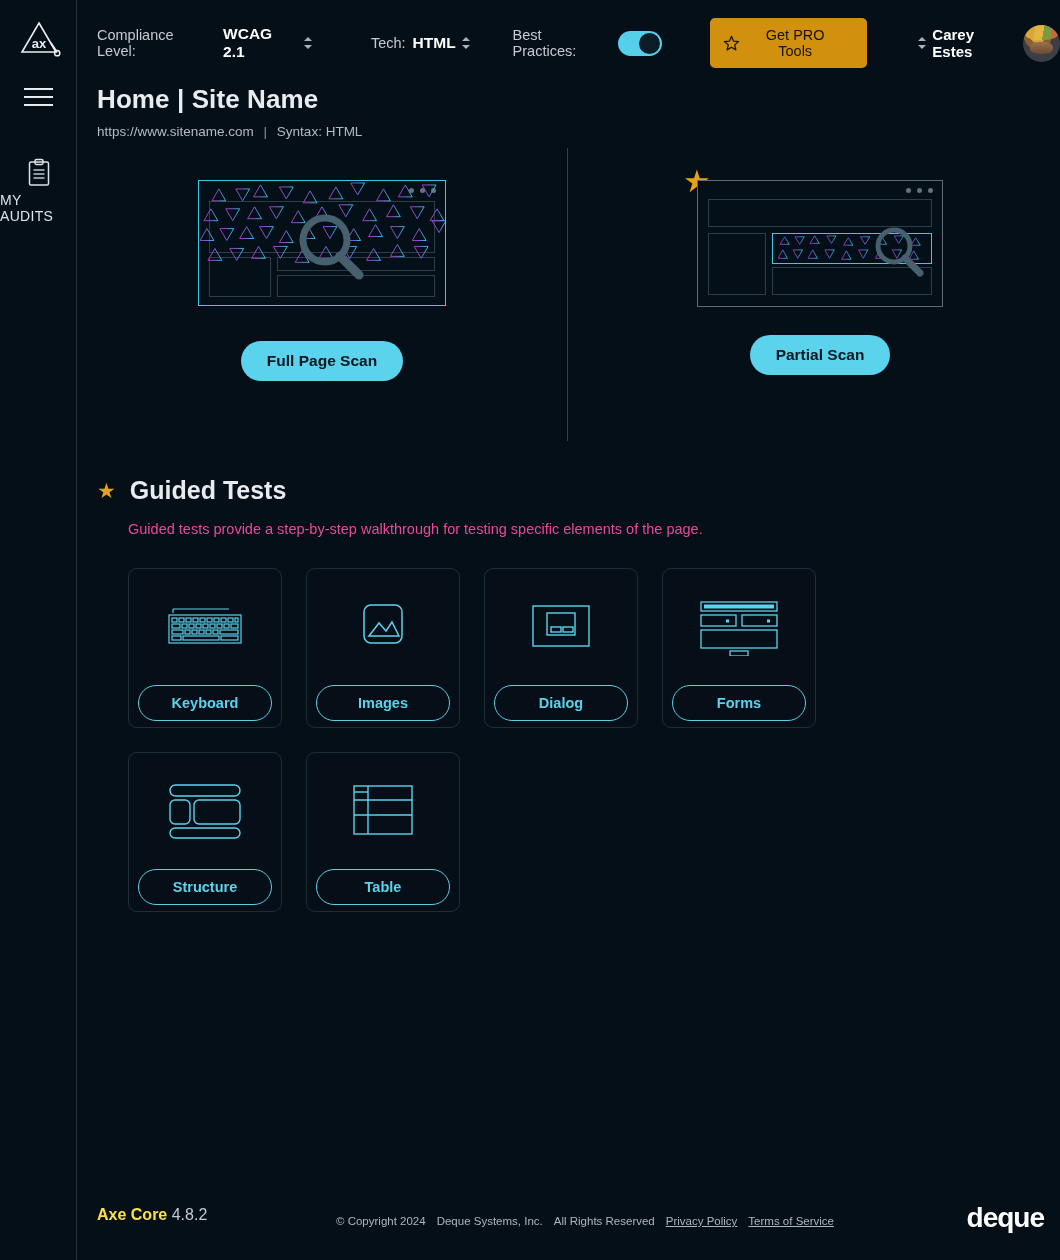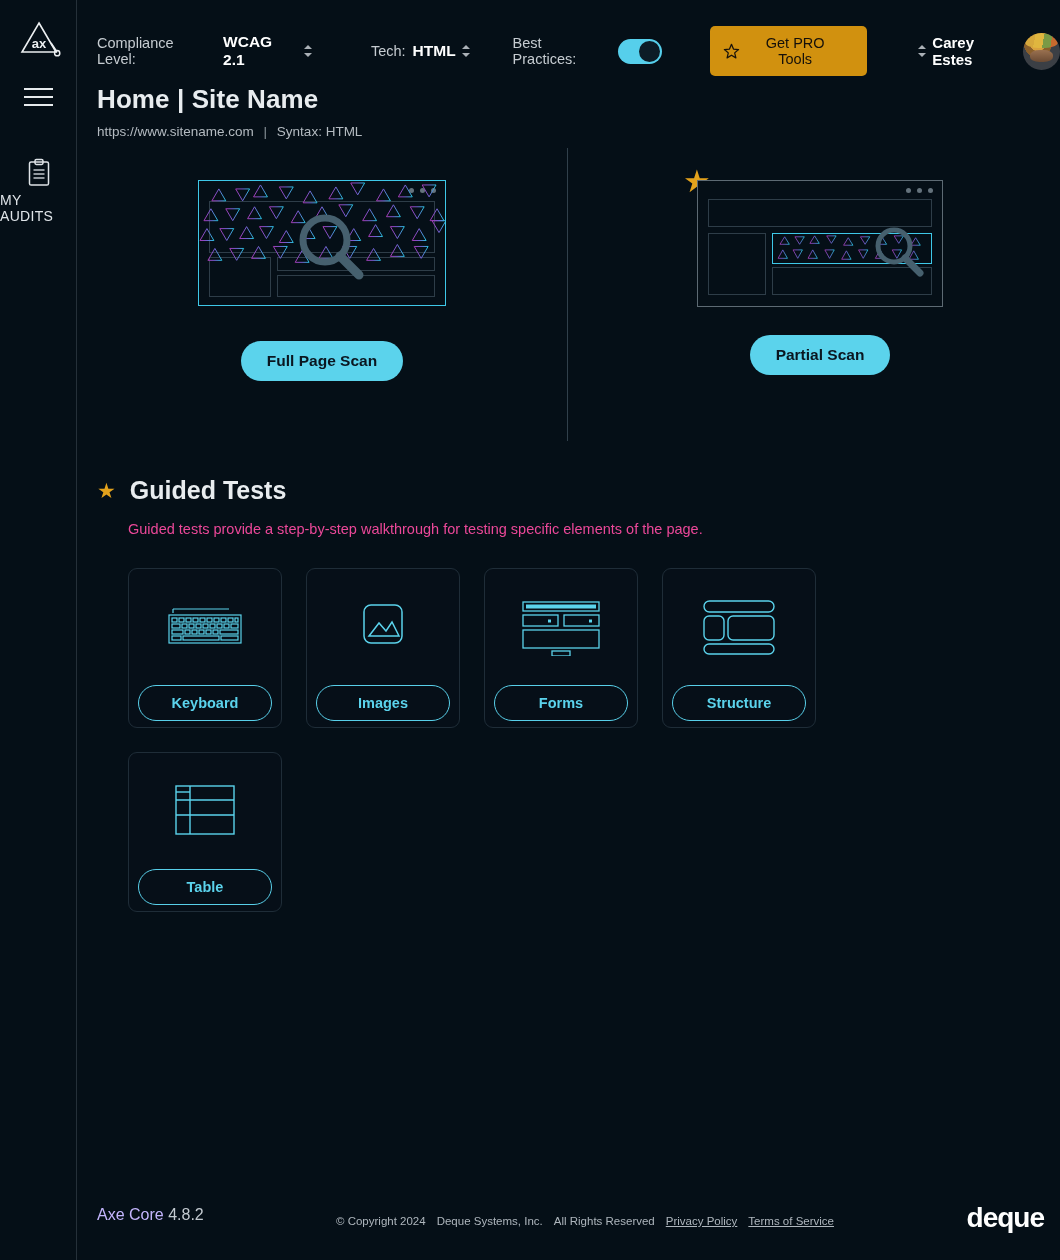--- a/index.html
+++ b/index.html
@@ -19,21 +19,21 @@
   .logo-wrap { position: absolute; left: 0; top: 18px; width: 77px; display: flex; justify-content: center; }
   .hamburger { position: absolute; left: 0; top: 88px; width: 77px; display: flex; flex-direction: column;
     align-items: center; gap: 6px; cursor: pointer; }
   .hamburger span { display: block; width: 29px; height: 2px; background: #e6eaed; }
   .audits { position: absolute; left: 0; top: 158px; width: 77px; display: flex; flex-direction: column;
     align-items: center; gap: 4px; cursor: pointer; }
   .audits-label { font-size: 14px; letter-spacing: .3px; color: #dfe4e8; font-weight: 400; }
 
   
   .topbar {
-    position: absolute; left: 77px; top: 12px; width: 983px; height: 78px;
+    position: absolute; left: 77px; top: 4px; width: 983px; height: 78px;
     display: flex; align-items: center; padding-left: 20px; gap: 0;
   }
   .tb-item { display: flex; align-items: center; color: #c6ccd1; font-size: 14.5px; }
   .tb-label { color: #c6ccd1; font-size: 14.5px; font-weight: 400; }
   .tb-value { color: #ffffff; font-size: 15.5px; font-weight: 700; margin-left: 7px; }
   .selglyph { display: inline-block; margin-left: 6px; width: 9px; height: 14px; position: relative; opacity: .85; }
   .selglyph::before, .selglyph::after {
     content: ""; position: absolute; left: 0; width: 0; height: 0;
     border-left: 4px solid transparent; border-right: 4px solid transparent;
   }
@@ -131,21 +131,21 @@
   .card-icon { height: 62px; display: flex; align-items: center; justify-content: center; }
   .card-btn {
     margin-top: 28px; border: 1px solid #58cfe9; border-radius: 20px; background: transparent;
     color: #5bd3ec; font-weight: 700; font-size: 14.5px; padding: 9px 0; width: 134px;
     cursor: pointer; font-family: "Liberation Sans", sans-serif;
   }
 
   
   .footer { position: absolute; left: 77px; bottom: 0; width: 983px; height: 72px; }
   .foot-left { position: absolute; left: 20px; top: 18px; font-size: 16px; color: #d3d9de; }
-  .foot-left b { font-weight: 400; color: #c4b5fd; }
+  .foot-left b { font-weight: 700; color: #fde047; }
   .foot-left span { font-weight: 400; color: #c3cad0; }
   .foot-mid { position: absolute; left: 259px; top: 27px; font-size: 11.5px; color: #aeb6bd; display: flex; gap: 11px; }
   .foot-mid a { color: #aeb6bd; text-decoration: underline; }
   .deque { position: absolute; right: 16px; top: 14px; font-size: 28px; font-weight: 700;
     color: #ffffff; letter-spacing: -1px; }
 </style>
 </head>
 <body>
 
 <div class="page">
@@ -415,20 +415,33 @@
         <svg width="56" height="56" viewBox="0 0 56 56">
           <g fill="none" stroke="#5bd3ec" stroke-width="1.5">
             <rect x="9" y="7" width="38" height="38" rx="7"></rect>
             <path d="M14 38 l10 -13 l7 8 l6 -9 l7 14 Z"></path>
           </g>
         </svg>
       </div>
       <button class="card-btn">Images</button>
     </div>
 
+    <div class="card">
+      <div class="card-icon">
+        <svg width="66" height="52" viewBox="0 0 66 52">
+          <g fill="none" stroke="#5bd3ec" stroke-width="1.4">
+            <rect x="5" y="6" width="56" height="40"></rect>
+            <rect x="19" y="13" width="28" height="22"></rect>
+            <rect x="23" y="27" width="10" height="5"></rect>
+            <rect x="35" y="27" width="10" height="5"></rect>
+          </g>
+        </svg>
+      </div>
+      <button class="card-btn">Dialog</button>
+    </div>
 
     <div class="card">
       <div class="card-icon">
         <svg width="84" height="60" viewBox="0 0 84 60">
           <g fill="none" stroke="#5bd3ec" stroke-width="1.3">
             <rect x="4" y="6" width="76" height="9"></rect>
             <rect x="7" y="8.5" width="70" height="4" fill="#5bd3ec" stroke="none"></rect>
             <rect x="4" y="19" width="35" height="11"></rect>
             <rect x="29" y="23.5" width="3" height="3" fill="#5bd3ec" stroke="none"></rect>
             <rect x="45" y="19" width="35" height="11"></rect>

